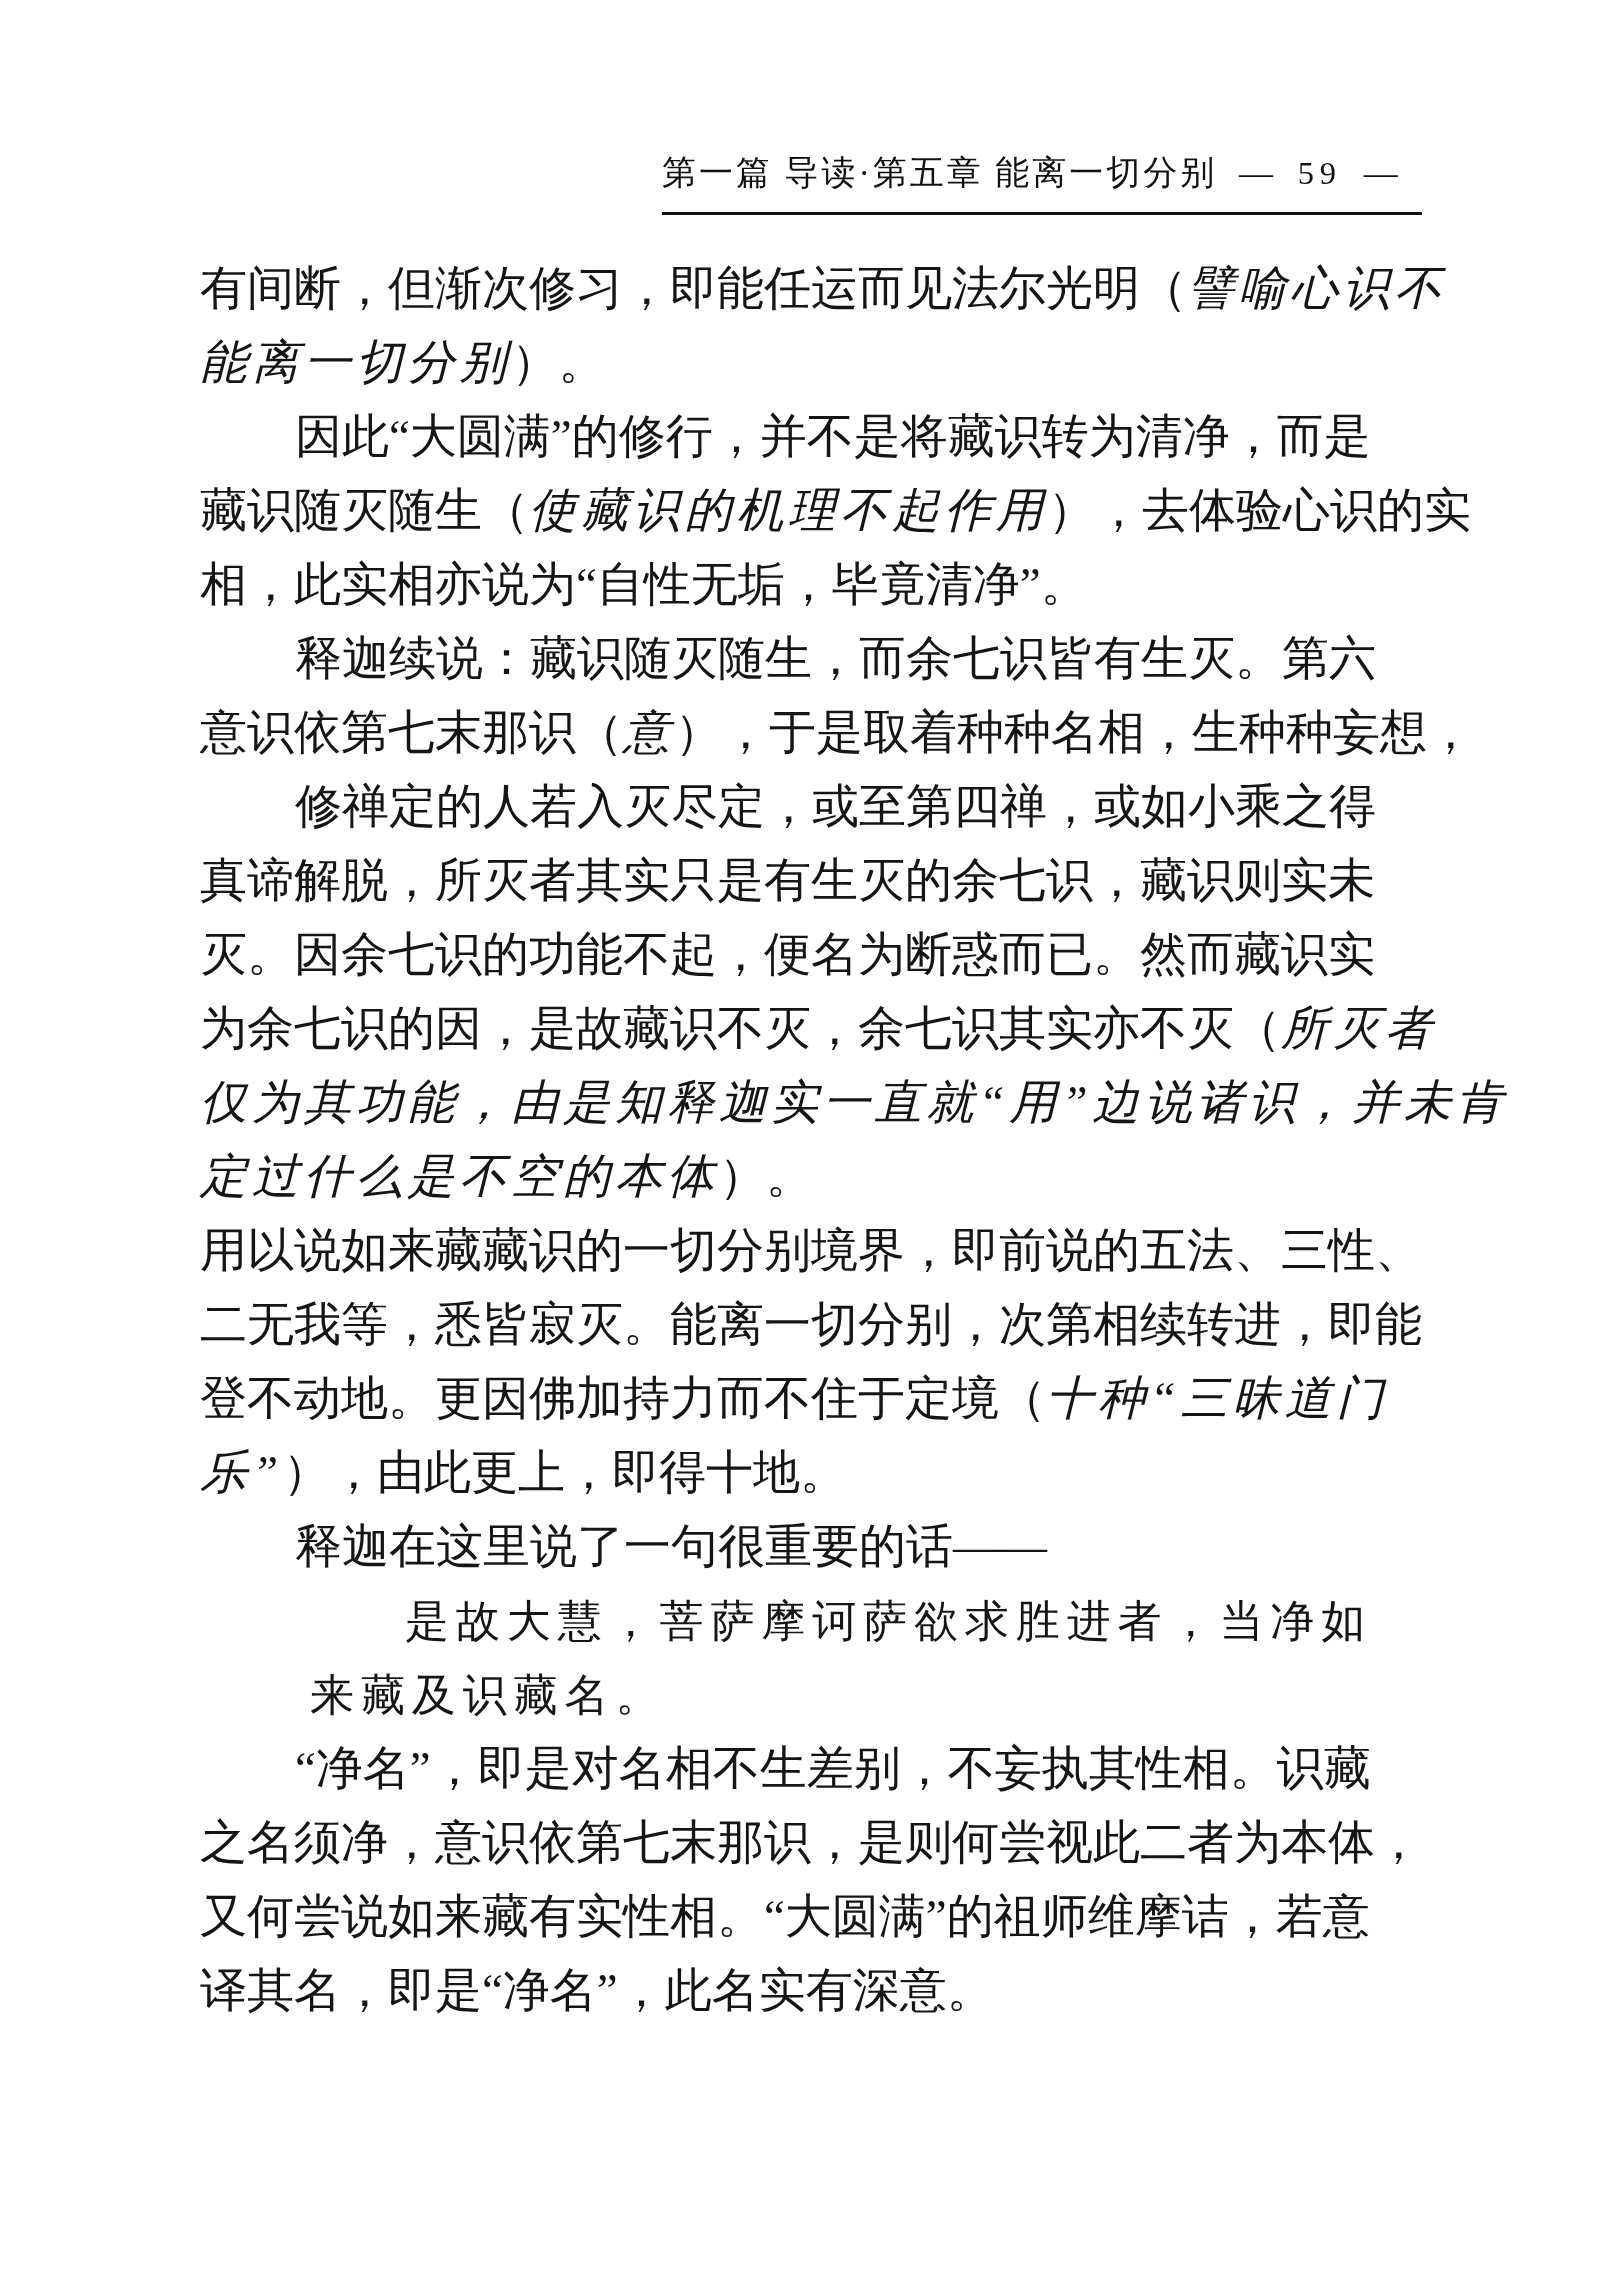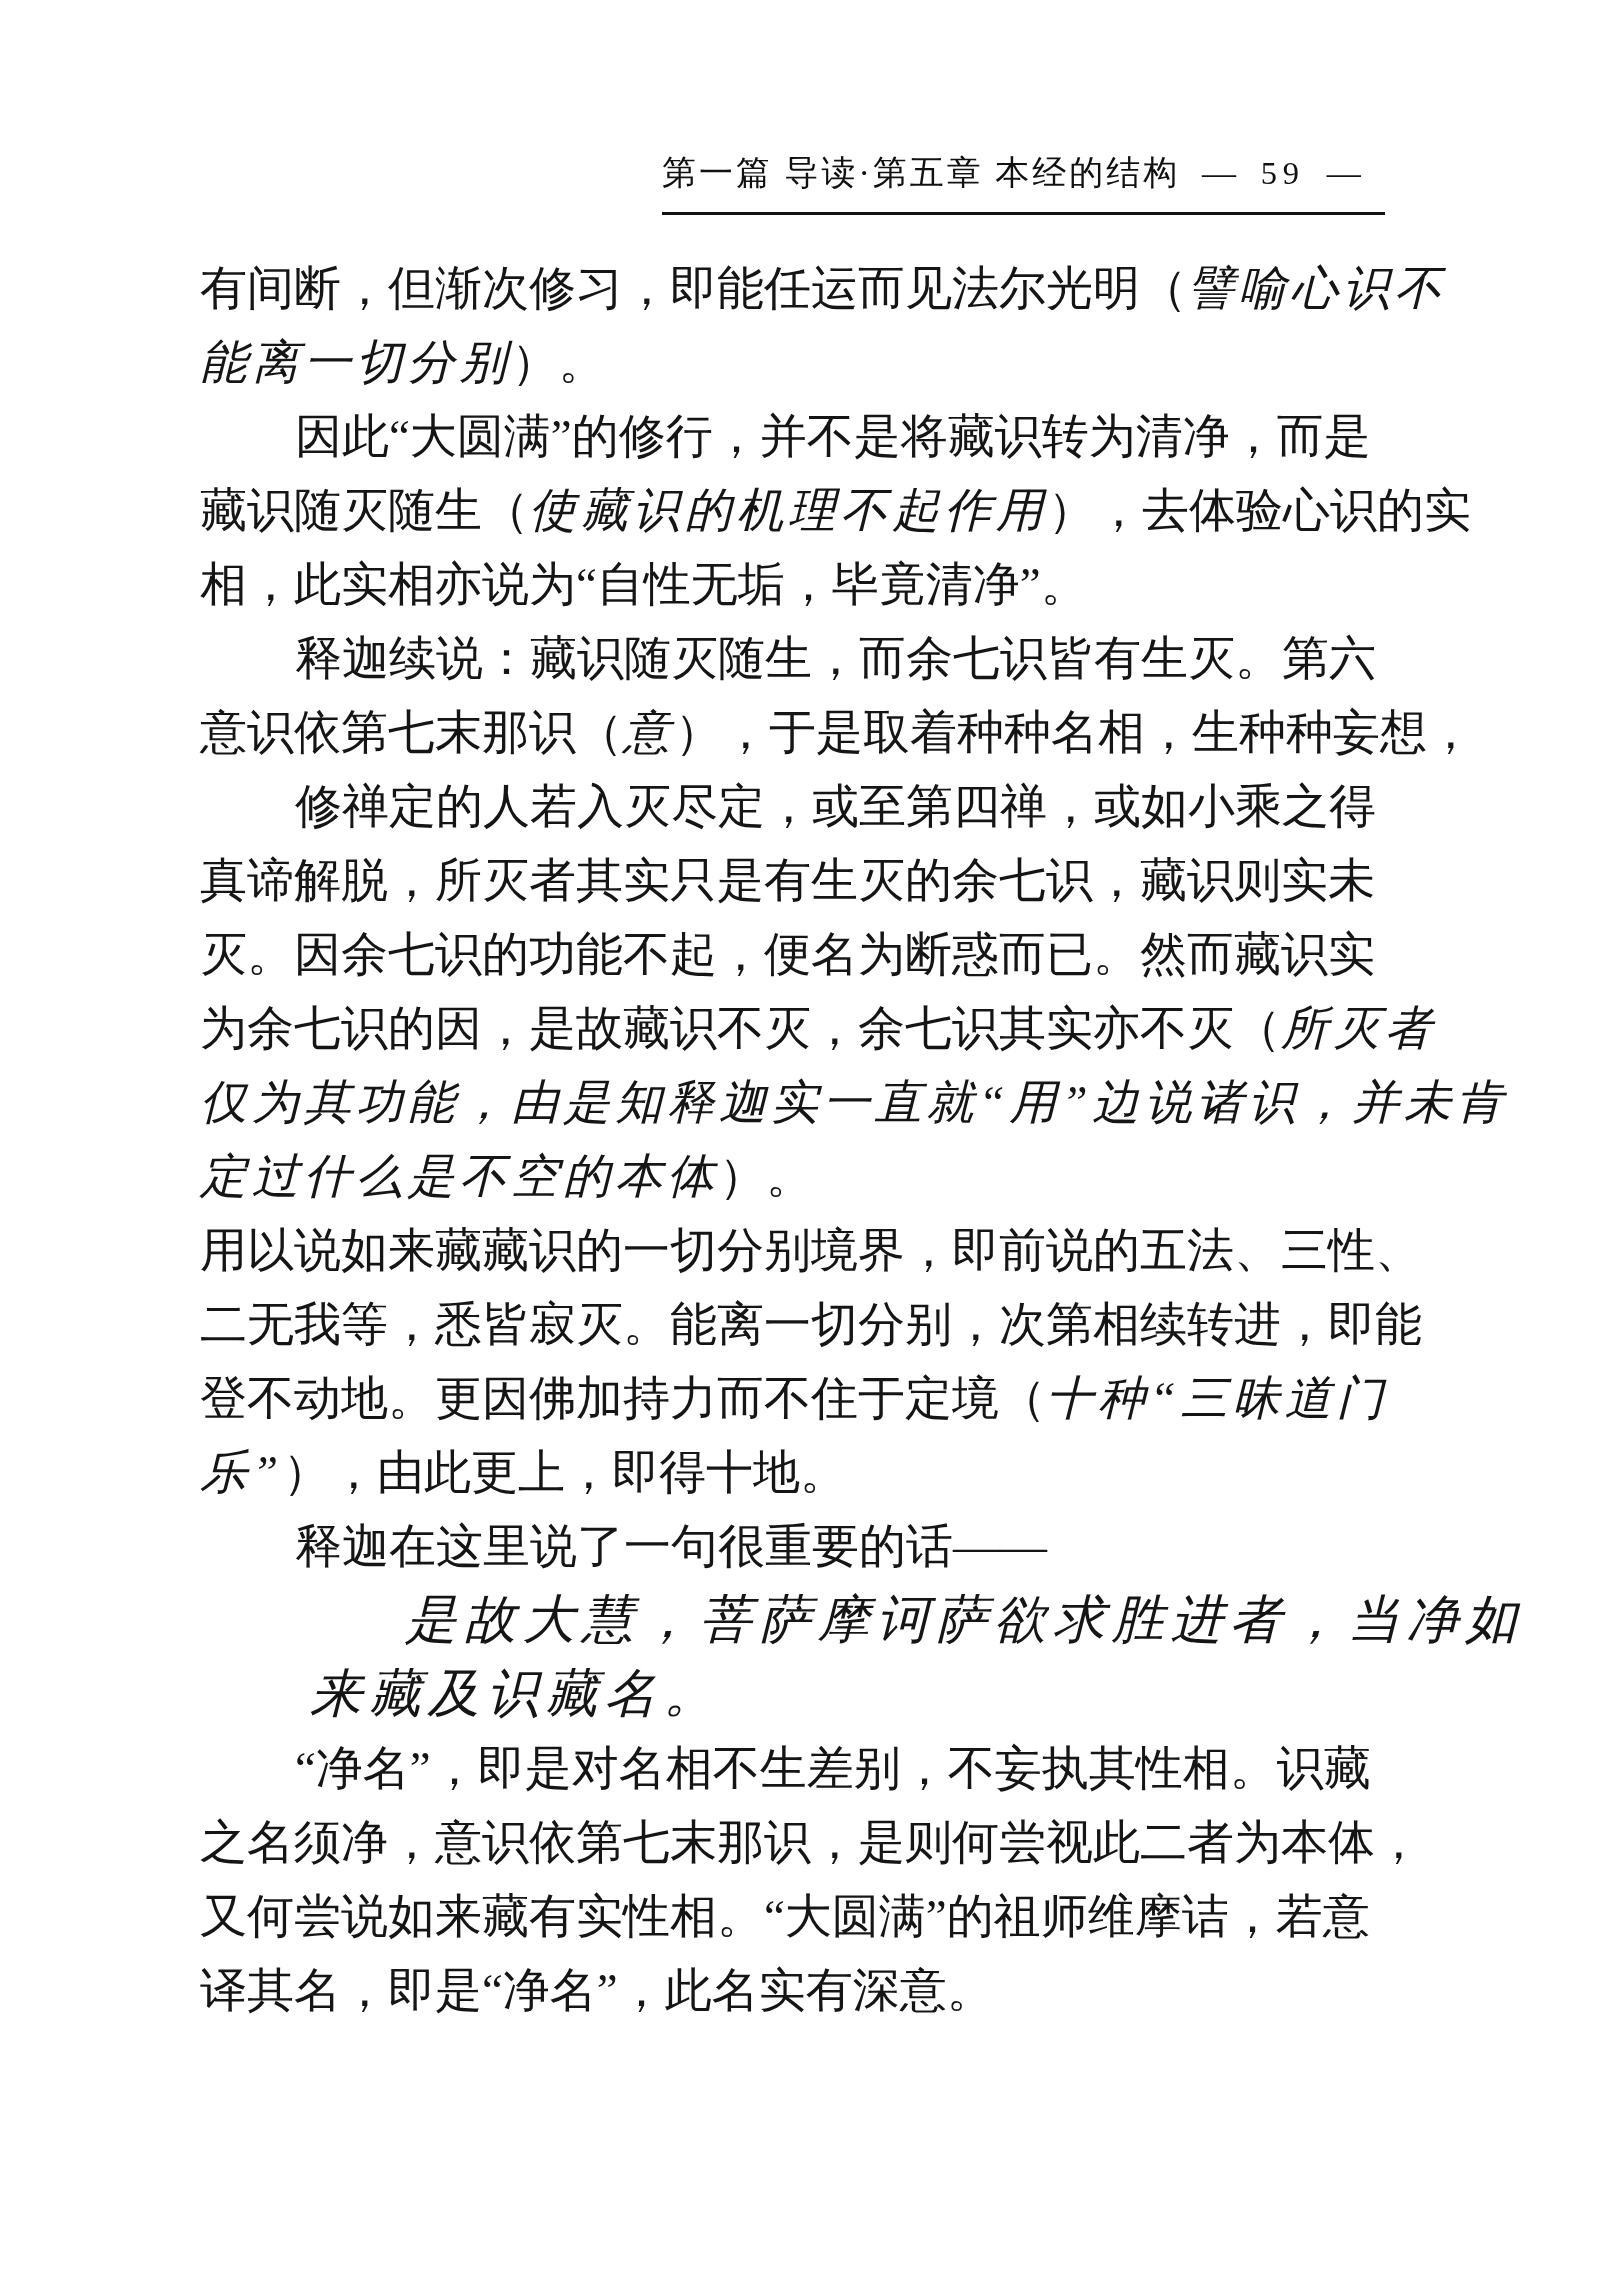--- a/index.html
+++ b/index.html
@@ -56,32 +56,31 @@
   .seg-song {
     font-style: normal;
   }
   
   .seg-kai {
     font-style: italic;
     letter-spacing: 4.9px;
   }
   
   .seg-quote {
-    font-style: italic;
-    font-size: 52px;
+    font-size: 44px;
     letter-spacing: 6.9px;
   }
 </style>
 </head>
 <body>
 
 <div class="page">
 
   <div class="header">
-    <span>第一篇 导读·第五章 本经的结构</span><span class="dash">—</span><span class="pagenum">59</span><span class="dash">—</span>
+    <span>第一篇 导读·第五章 能离一切分别</span><span class="dash">—</span><span class="pagenum">59</span><span class="dash">—</span>
   </div>
 
   <div class="body-text">
       <div class="line indent-none"><span class="seg-song">有间断，但渐次修习，即能任运而见法尔光明（</span><span class="seg-kai">譬喻心识不</span></div>
       <div class="line indent-none"><span class="seg-kai">能离一切分别</span><span class="seg-song">）。</span></div>
       <div class="line indent-p"><span class="seg-song">因此“大圆满”的修行，并不是将藏识转为清净，而是</span></div>
       <div class="line indent-none"><span class="seg-song">藏识随灭随生（</span><span class="seg-kai">使藏识的机理不起作用</span><span class="seg-song">），去体验心识的实</span></div>
       <div class="line indent-none"><span class="seg-song">相，此实相亦说为“自性无垢，毕竟清净”。</span></div>
       <div class="line indent-p"><span class="seg-song">释迦续说：藏识随灭随生，而余七识皆有生灭。第六</span></div>
       <div class="line indent-none"><span class="seg-song">意识依第七末那识（</span><span class="seg-kai">意</span><span class="seg-song">），于是取着种种名相，生种种妄想，</span></div>

